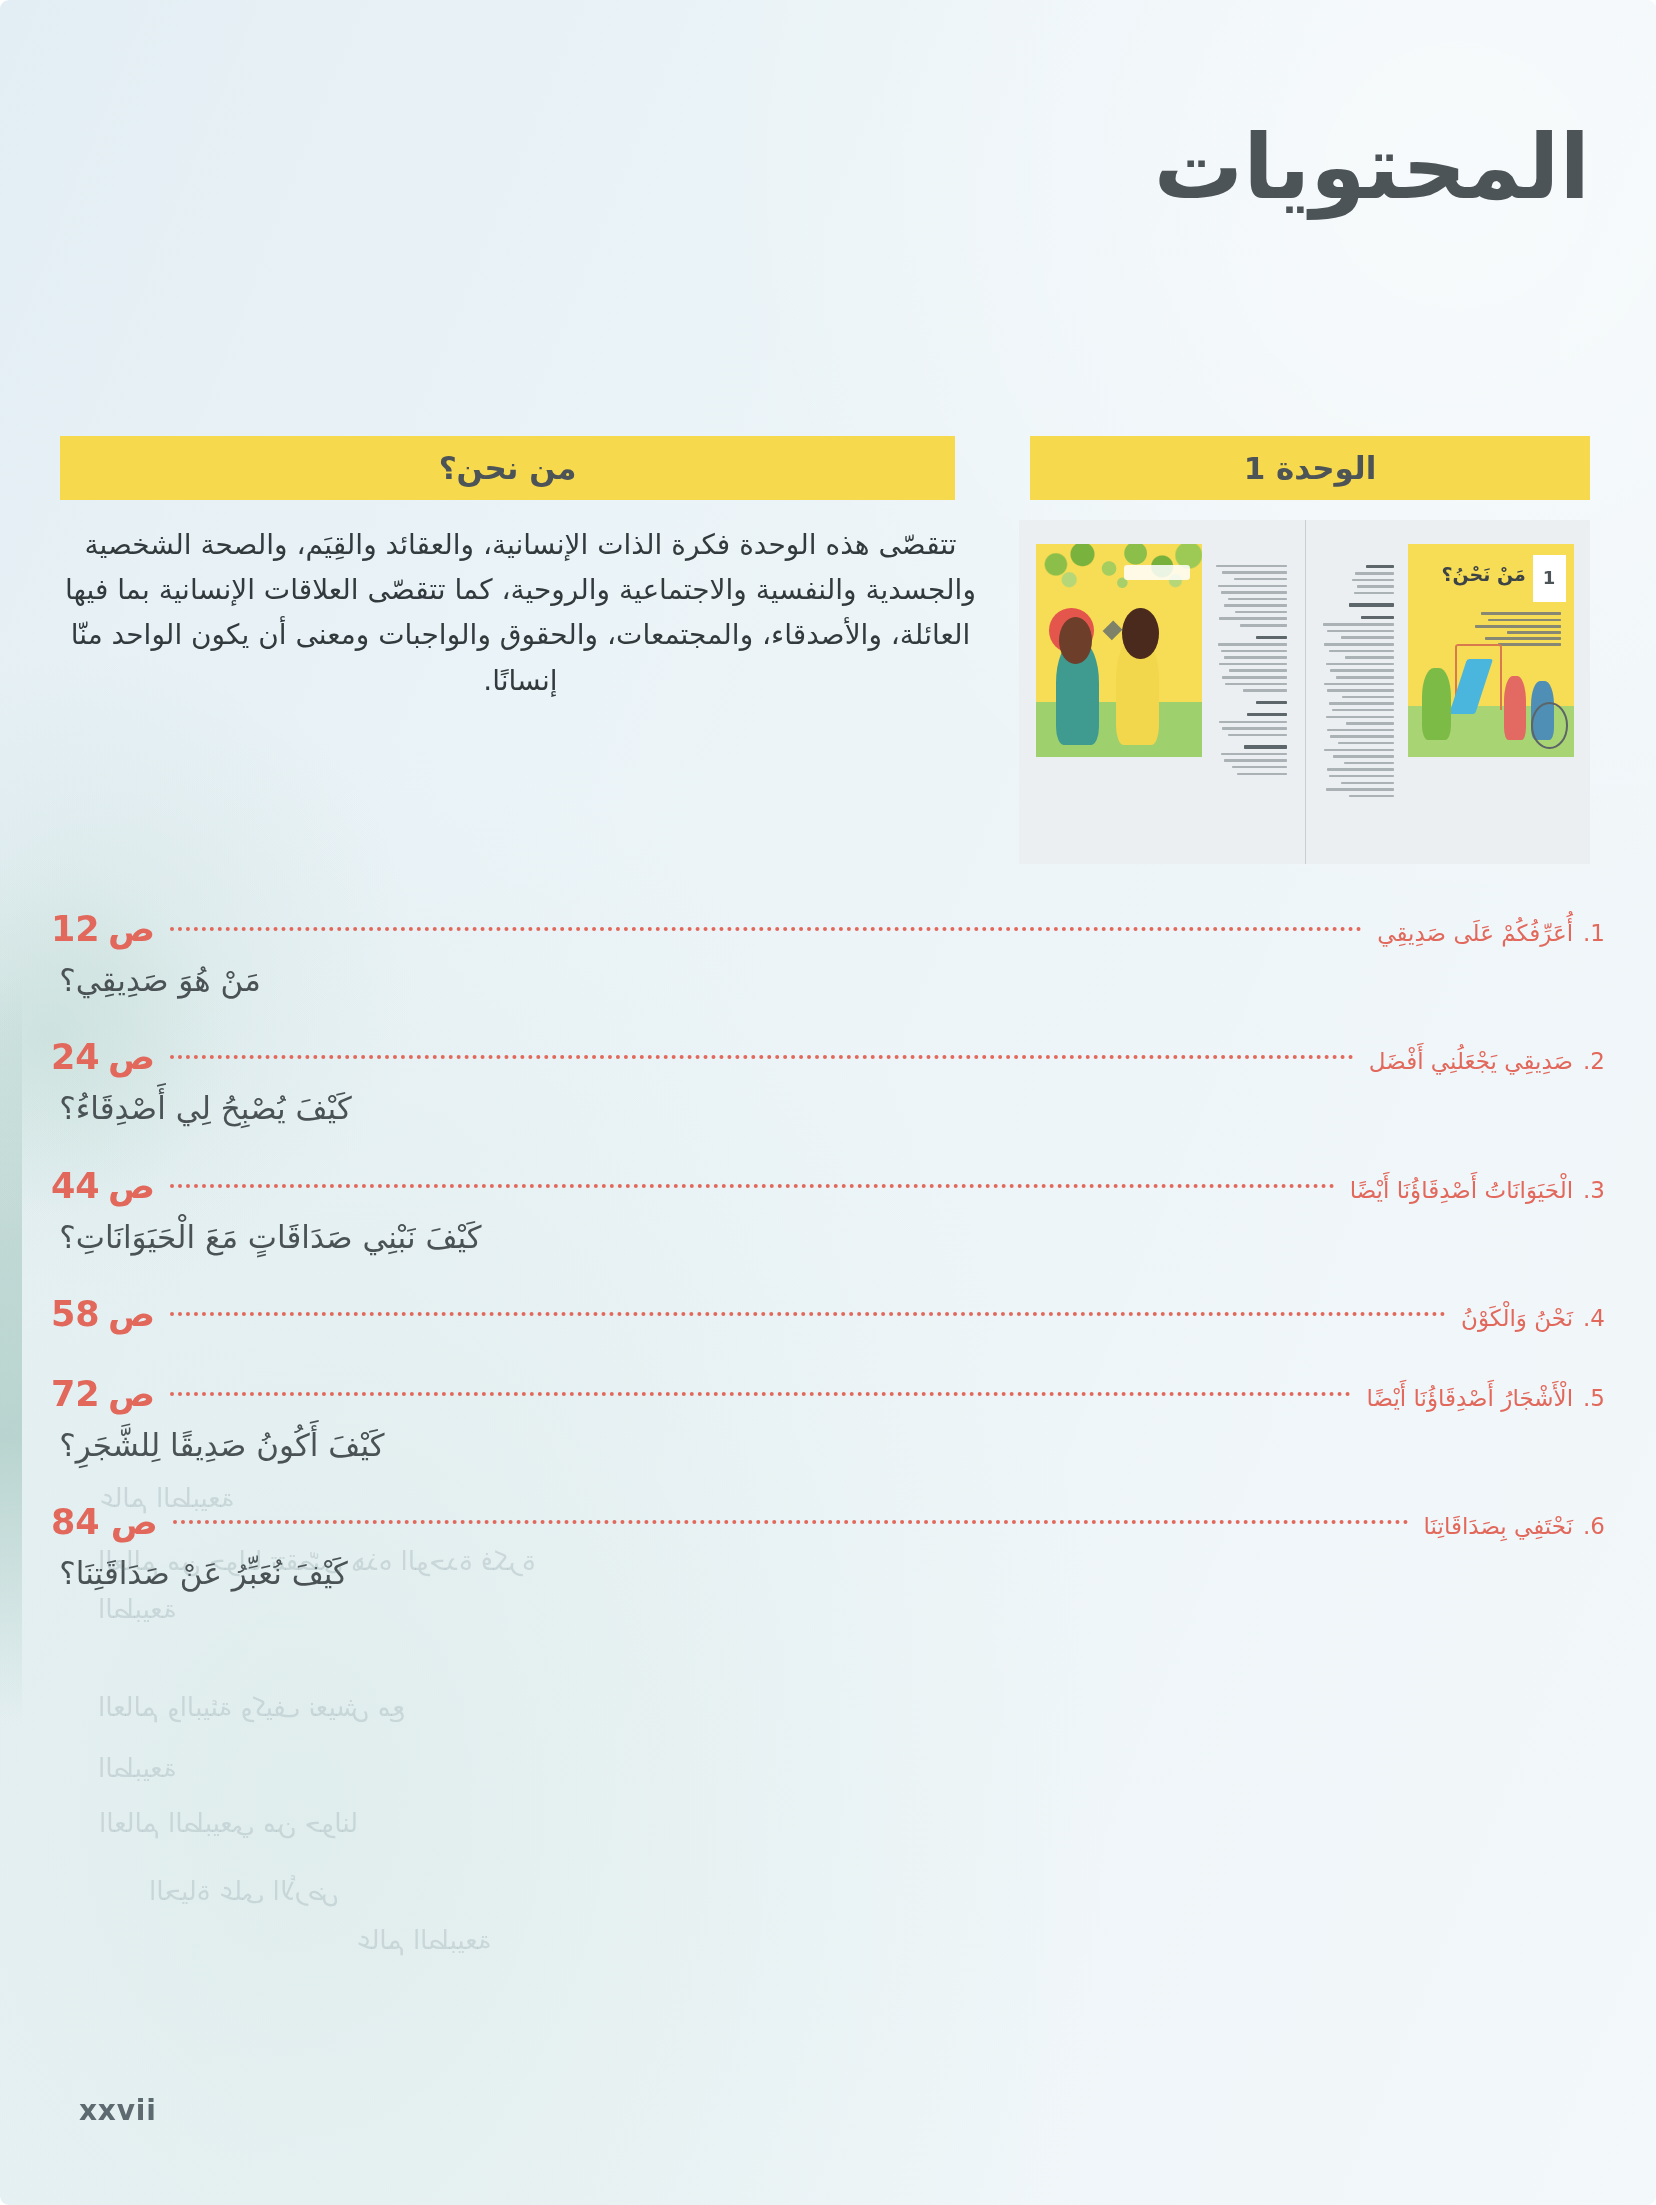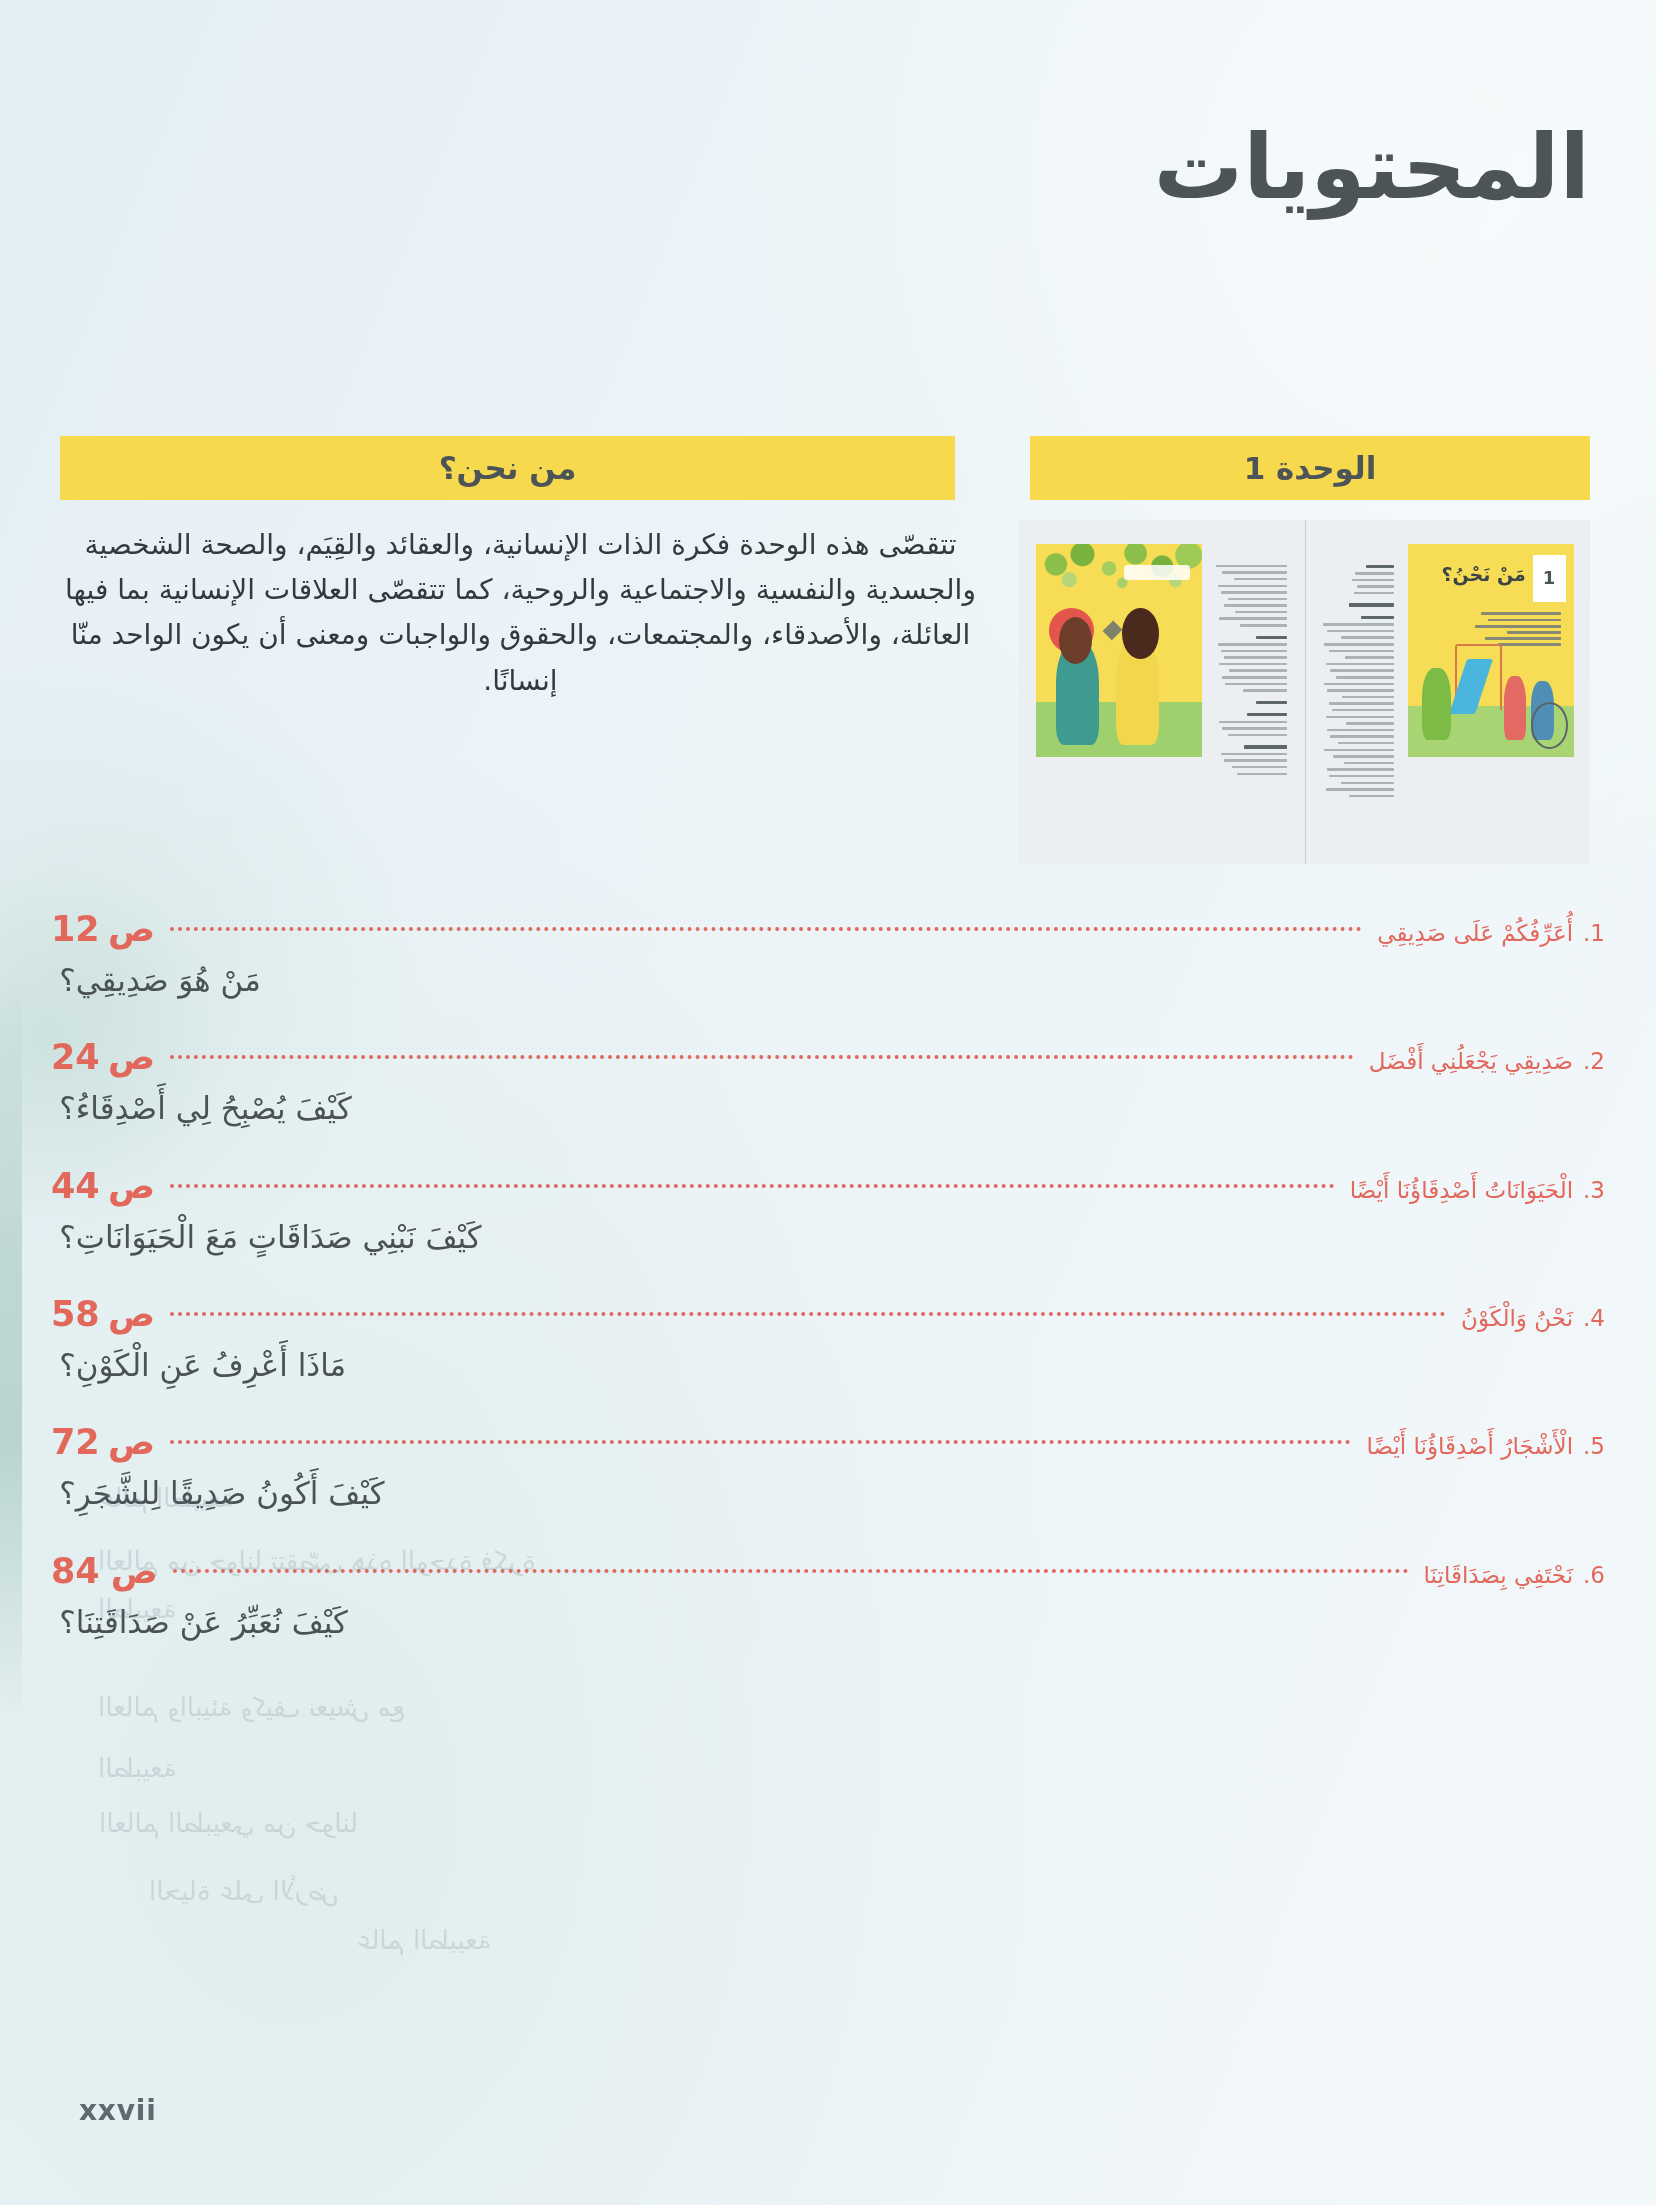--- a/index.html
+++ b/index.html
@@ -14,20 +14,21 @@
 
   .page {
     position: relative;
     width: 1656px;
     height: 2205px;
     background:
       radial-gradient(ellipse at 18% 82%, rgba(215,232,228,0.55) 0%, rgba(215,232,228,0) 42%),
       linear-gradient(112deg, #e3eef4 0%, #eaf3f7 30%, #eef5f8 62%, #f3f8fa 100%);
     overflow: hidden;
     box-sizing: border-box;
+    border-radius: 9px;
   }
 
   
   .paper-grain {
     position: absolute;
     inset: 0;
     pointer-events: none;
     background:
       radial-gradient(circle at 6% 44%, rgba(200,222,216,0.40) 0%, rgba(200,222,216,0) 16%),
       radial-gradient(circle at 3% 47%, rgba(182,214,204,0.45) 0%, rgba(182,214,204,0) 9%),
@@ -484,21 +485,20 @@
     </div>
 
     <div class="toc-entry">
       <div class="toc-line">
         <span class="toc-title">4.</span>
         <span class="toc-title" style="margin-right:10px">نَحْنُ وَالْكَوْنُ</span>
         <span class="toc-dots"></span>
         <span class="toc-page">ص</span>
         <span class="toc-page" style="margin-right:8.3px">58</span>
       </div>
-      <div class="toc-sub">مَاذَا أَعْرِفُ عَنِ الْكَوْنِ؟</div>
     </div>
 
     <div class="toc-entry">
       <div class="toc-line">
         <span class="toc-title">5.</span>
         <span class="toc-title" style="margin-right:10px">الْأَشْجَارُ أَصْدِقَاؤُنَا أَيْضًا</span>
         <span class="toc-dots"></span>
         <span class="toc-page">ص</span>
         <span class="toc-page" style="margin-right:8.3px">72</span>
       </div>

